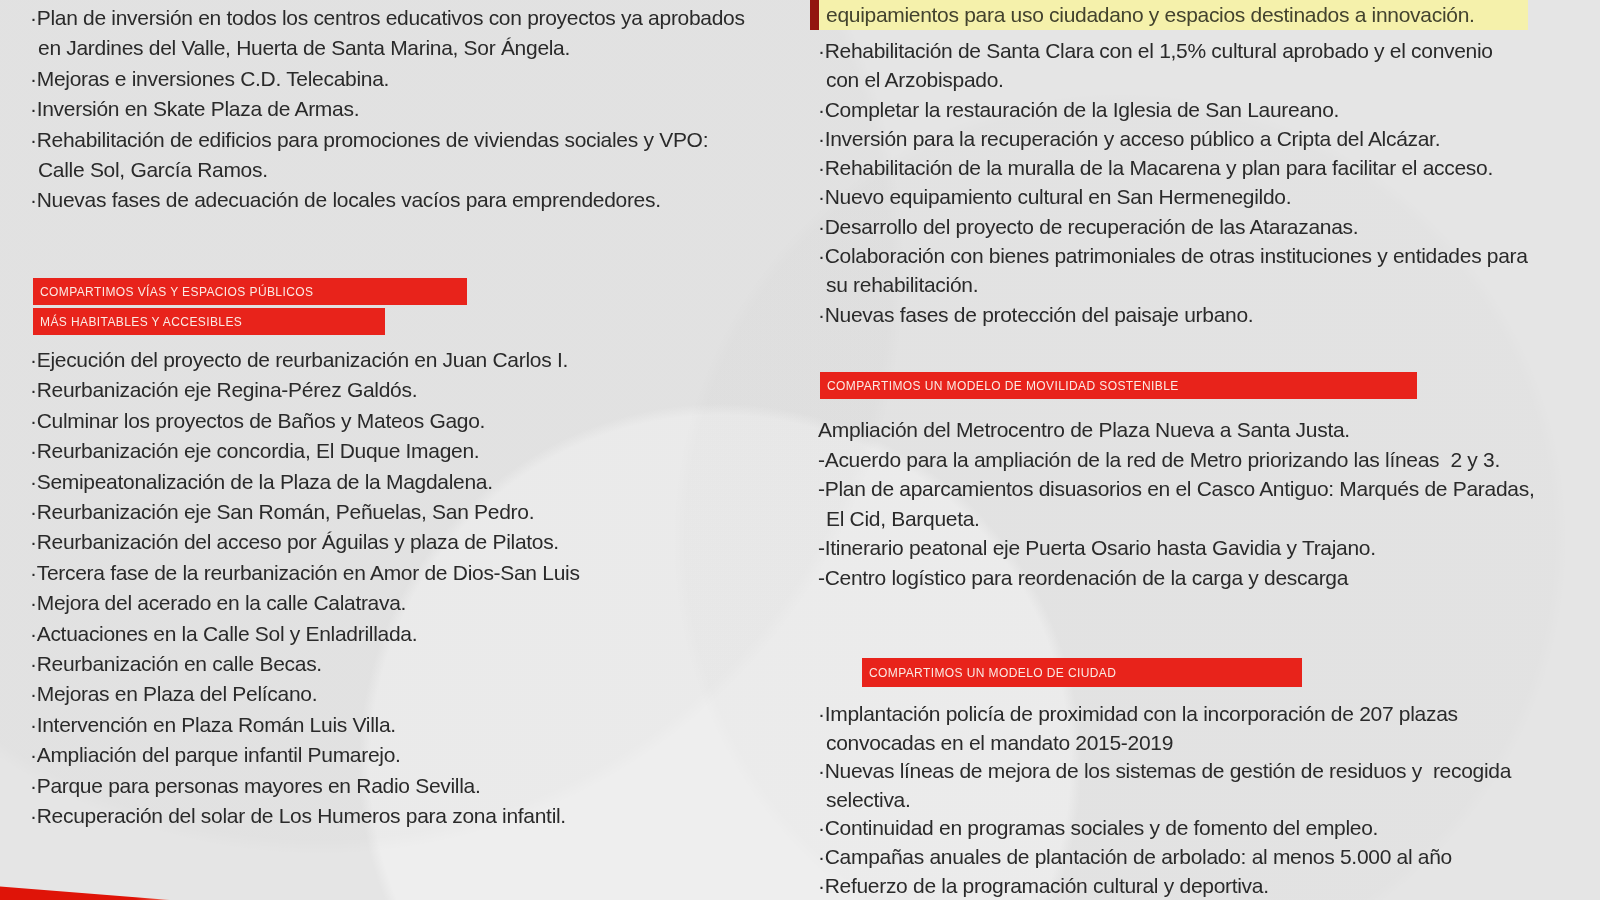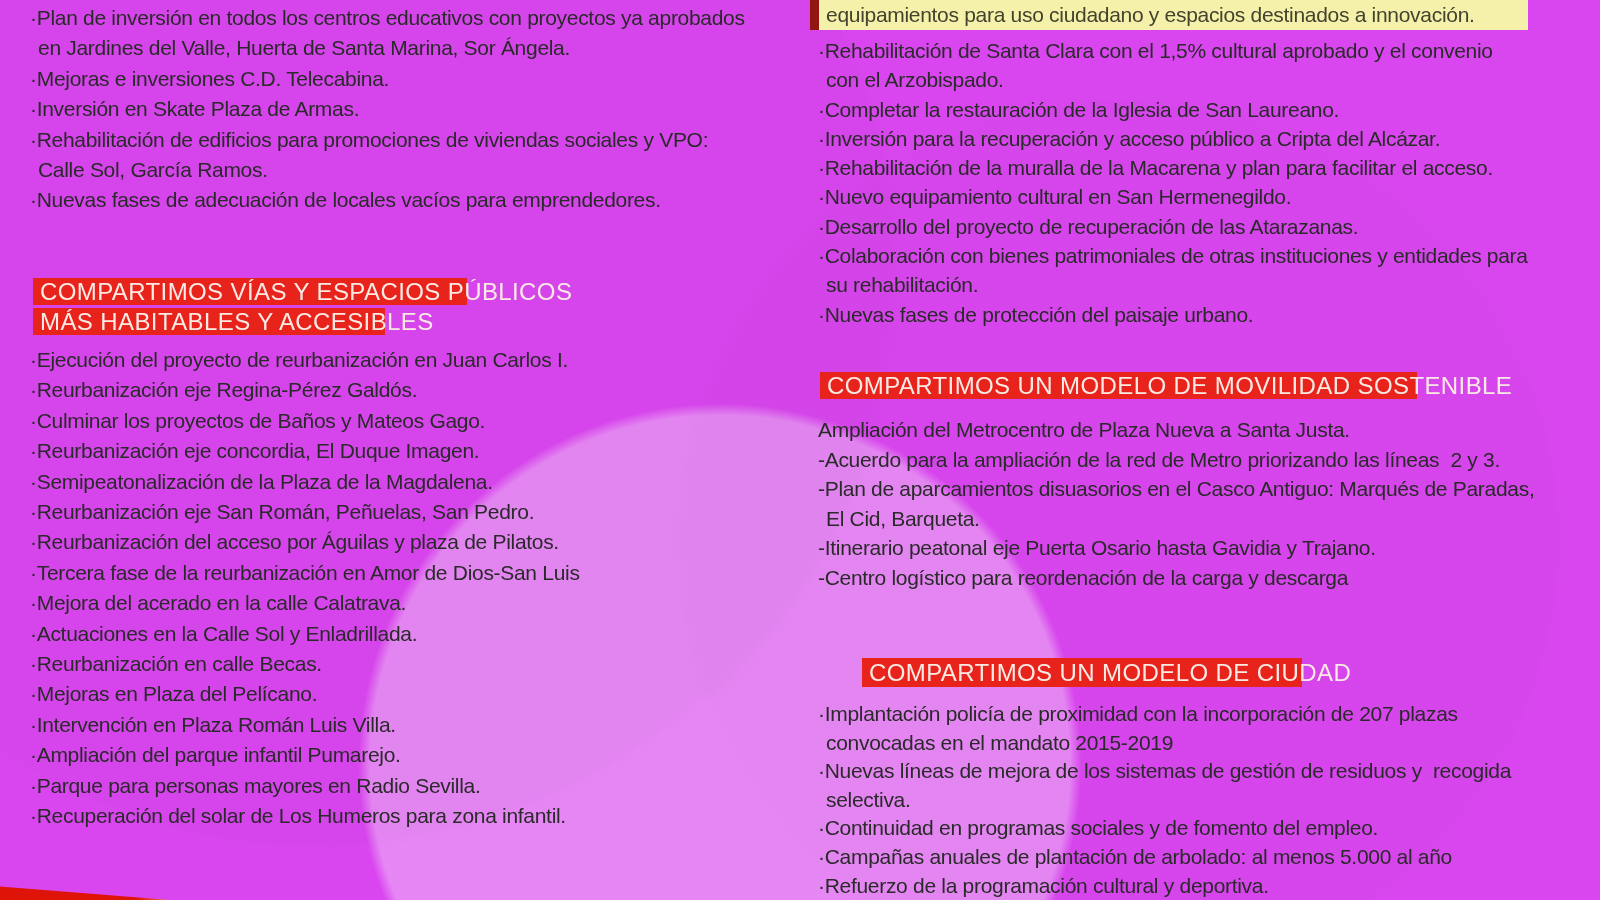--- a/index.html
+++ b/index.html
@@ -1,19 +1,19 @@
 <!DOCTYPE html>
 <html><head>
 <meta charset="utf-8">
 <style>
   html,body{margin:0;padding:0;}
   .page{
     position:relative;
     width:1600px;height:900px;
-    background:#d946ef;
+    background:#e5e5e5;
     overflow:hidden;
     font-family:"Liberation Sans","DejaVu Sans",sans-serif;
     color:#2a2a2a;
   }
   
   .page::before{
     content:"";position:absolute;inset:0;
     background:
       radial-gradient(circle at 20% 30%, rgba(0,0,0,0.015) 0 40%, transparent 41%),
       radial-gradient(circle at 70% 60%, rgba(0,0,0,0.012) 0 35%, transparent 36%),
@@ -26,21 +26,21 @@
     line-height:30.4px;
     letter-spacing:-0.3px;
     white-space:pre;
   }
   .col-right .line{line-height:29.3px;}
   .indent{margin-left:8px;}
   .redbar{
     position:absolute;
     background:#e8231b;
     color:#fbeae4;
-    font-size:24px;
+    font-size:12px;
     letter-spacing:0.4px;
     padding-left:7px;
     box-sizing:border-box;
     white-space:pre;
     display:flex;align-items:center;
   }
   #bar1{left:33px;top:278px;width:434px;height:27px;}
   #bar2{left:33px;top:308px;width:352px;height:27px;}
   #mobility-bar{left:820px;top:372px;width:597px;height:27px;}
   #city-bar{left:820px;top:658px;width:440px;height:29px;margin-left:42px;}

